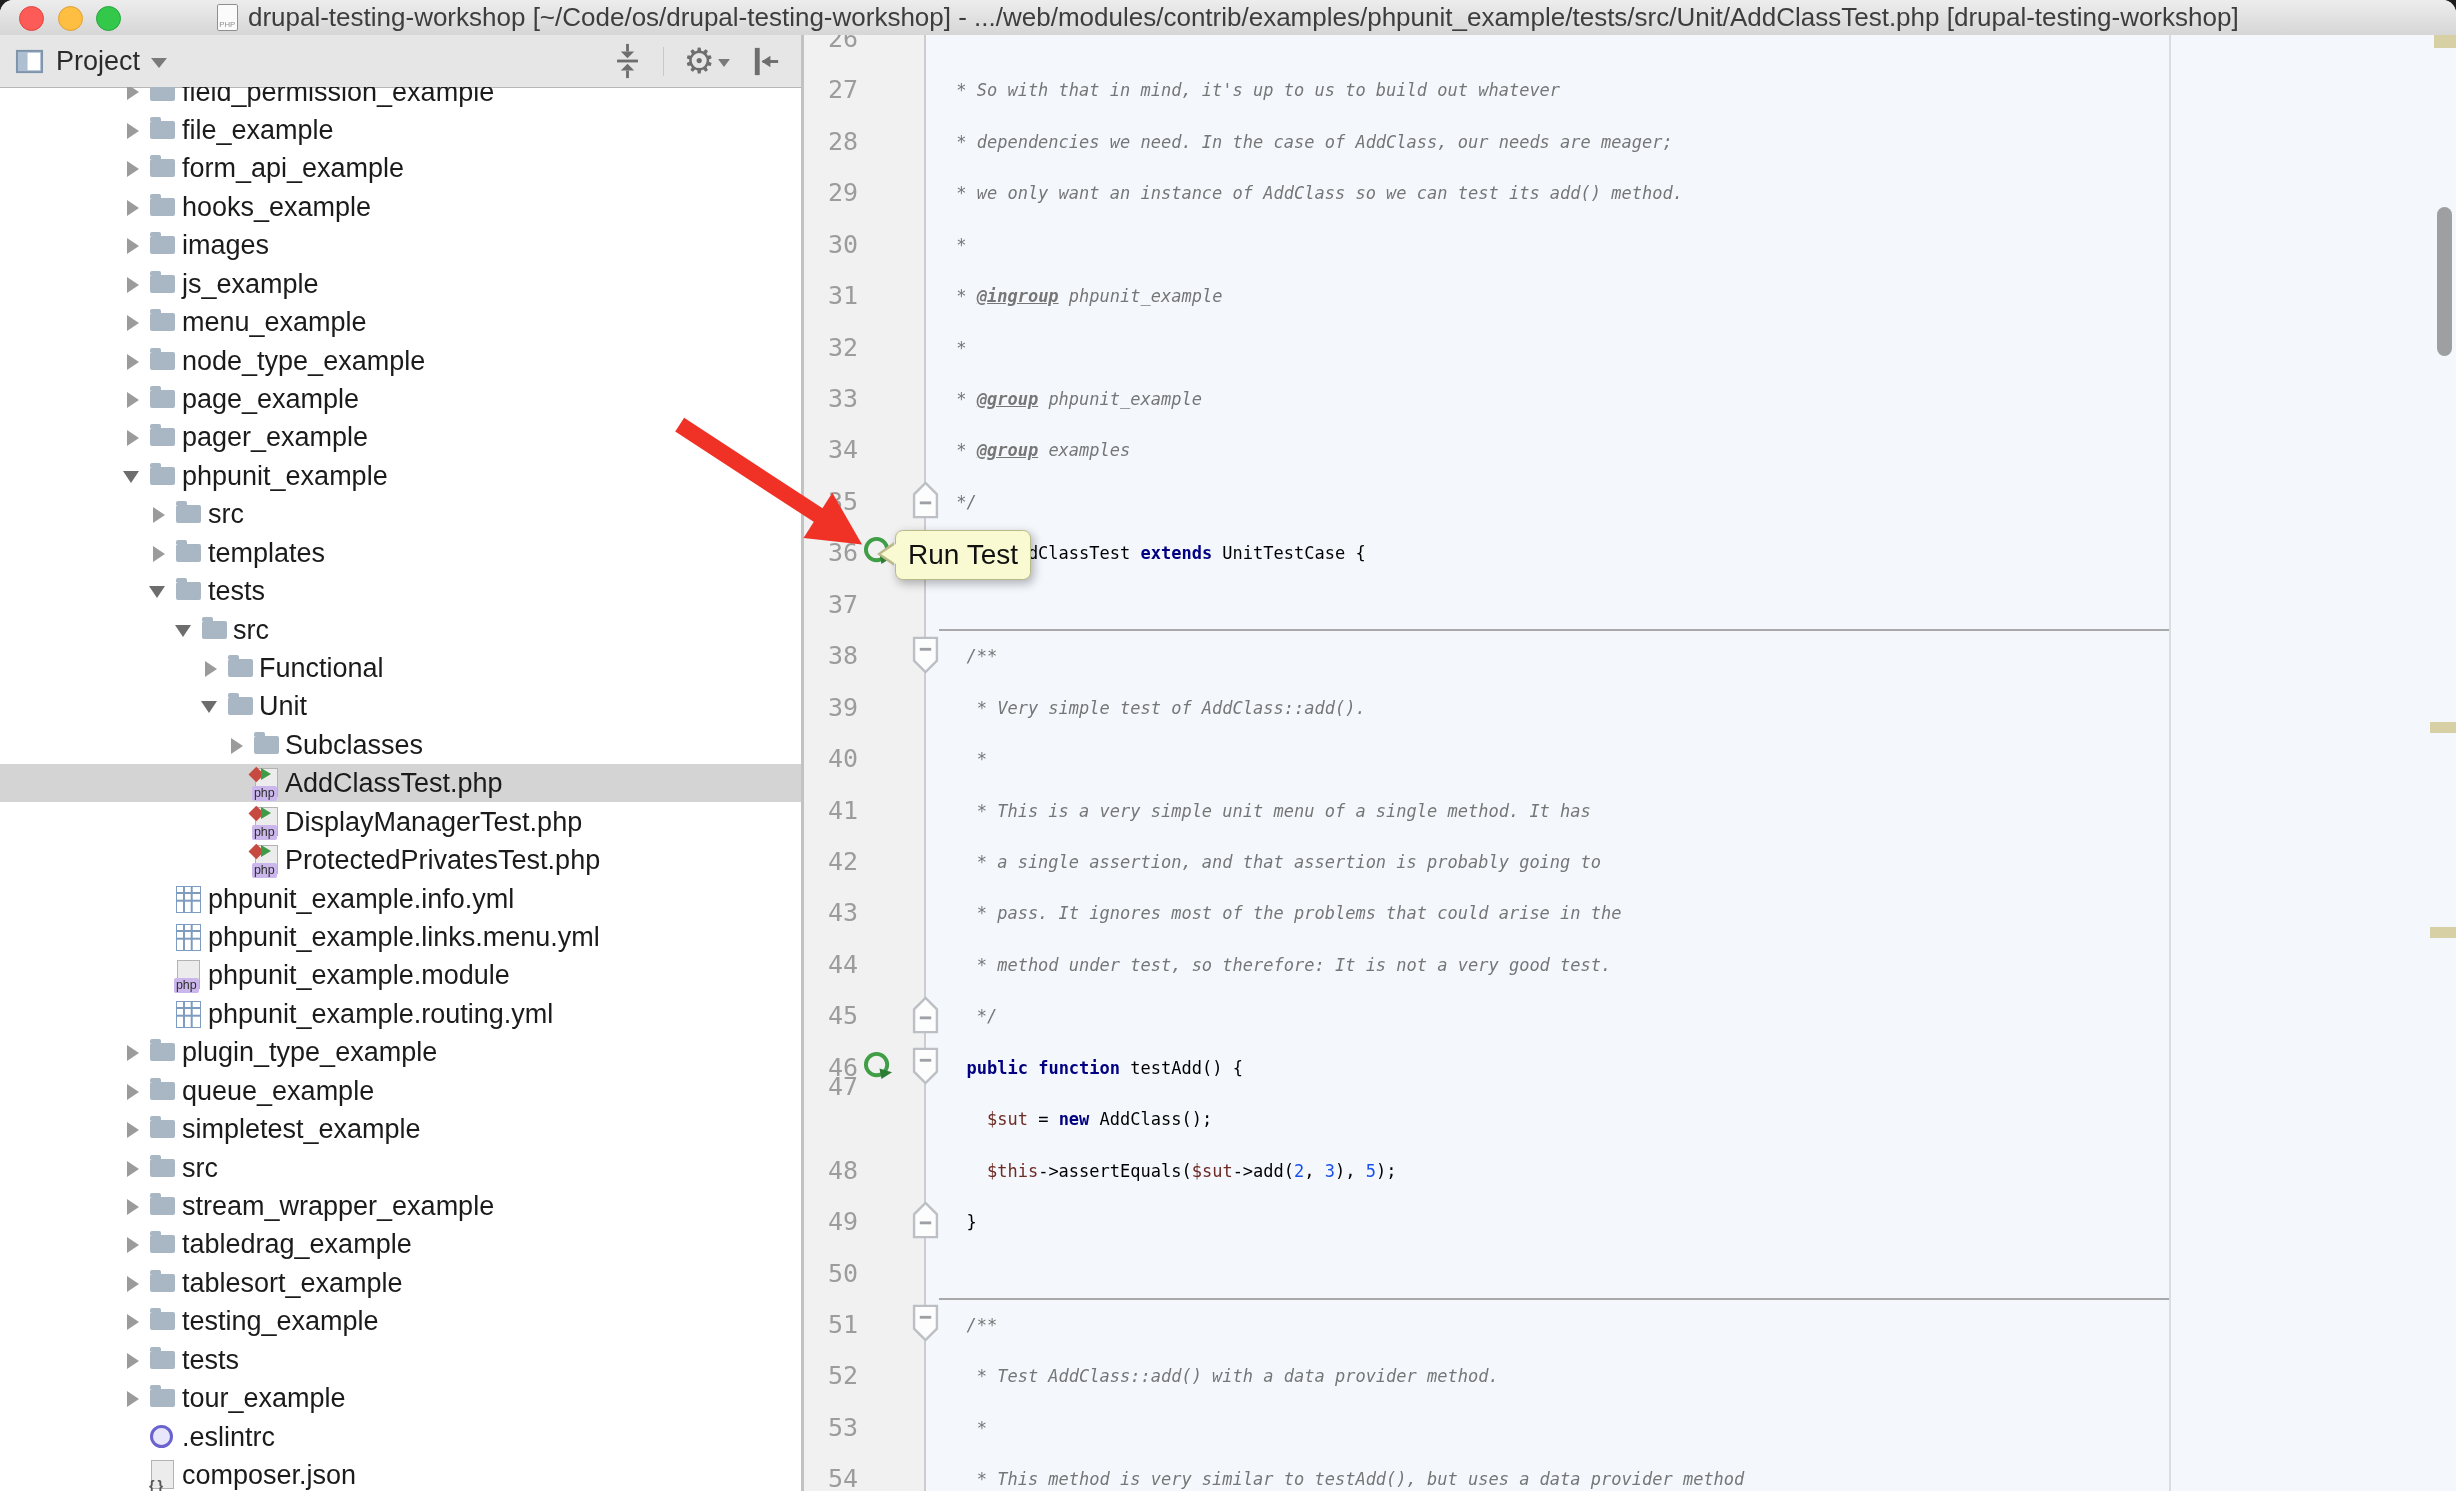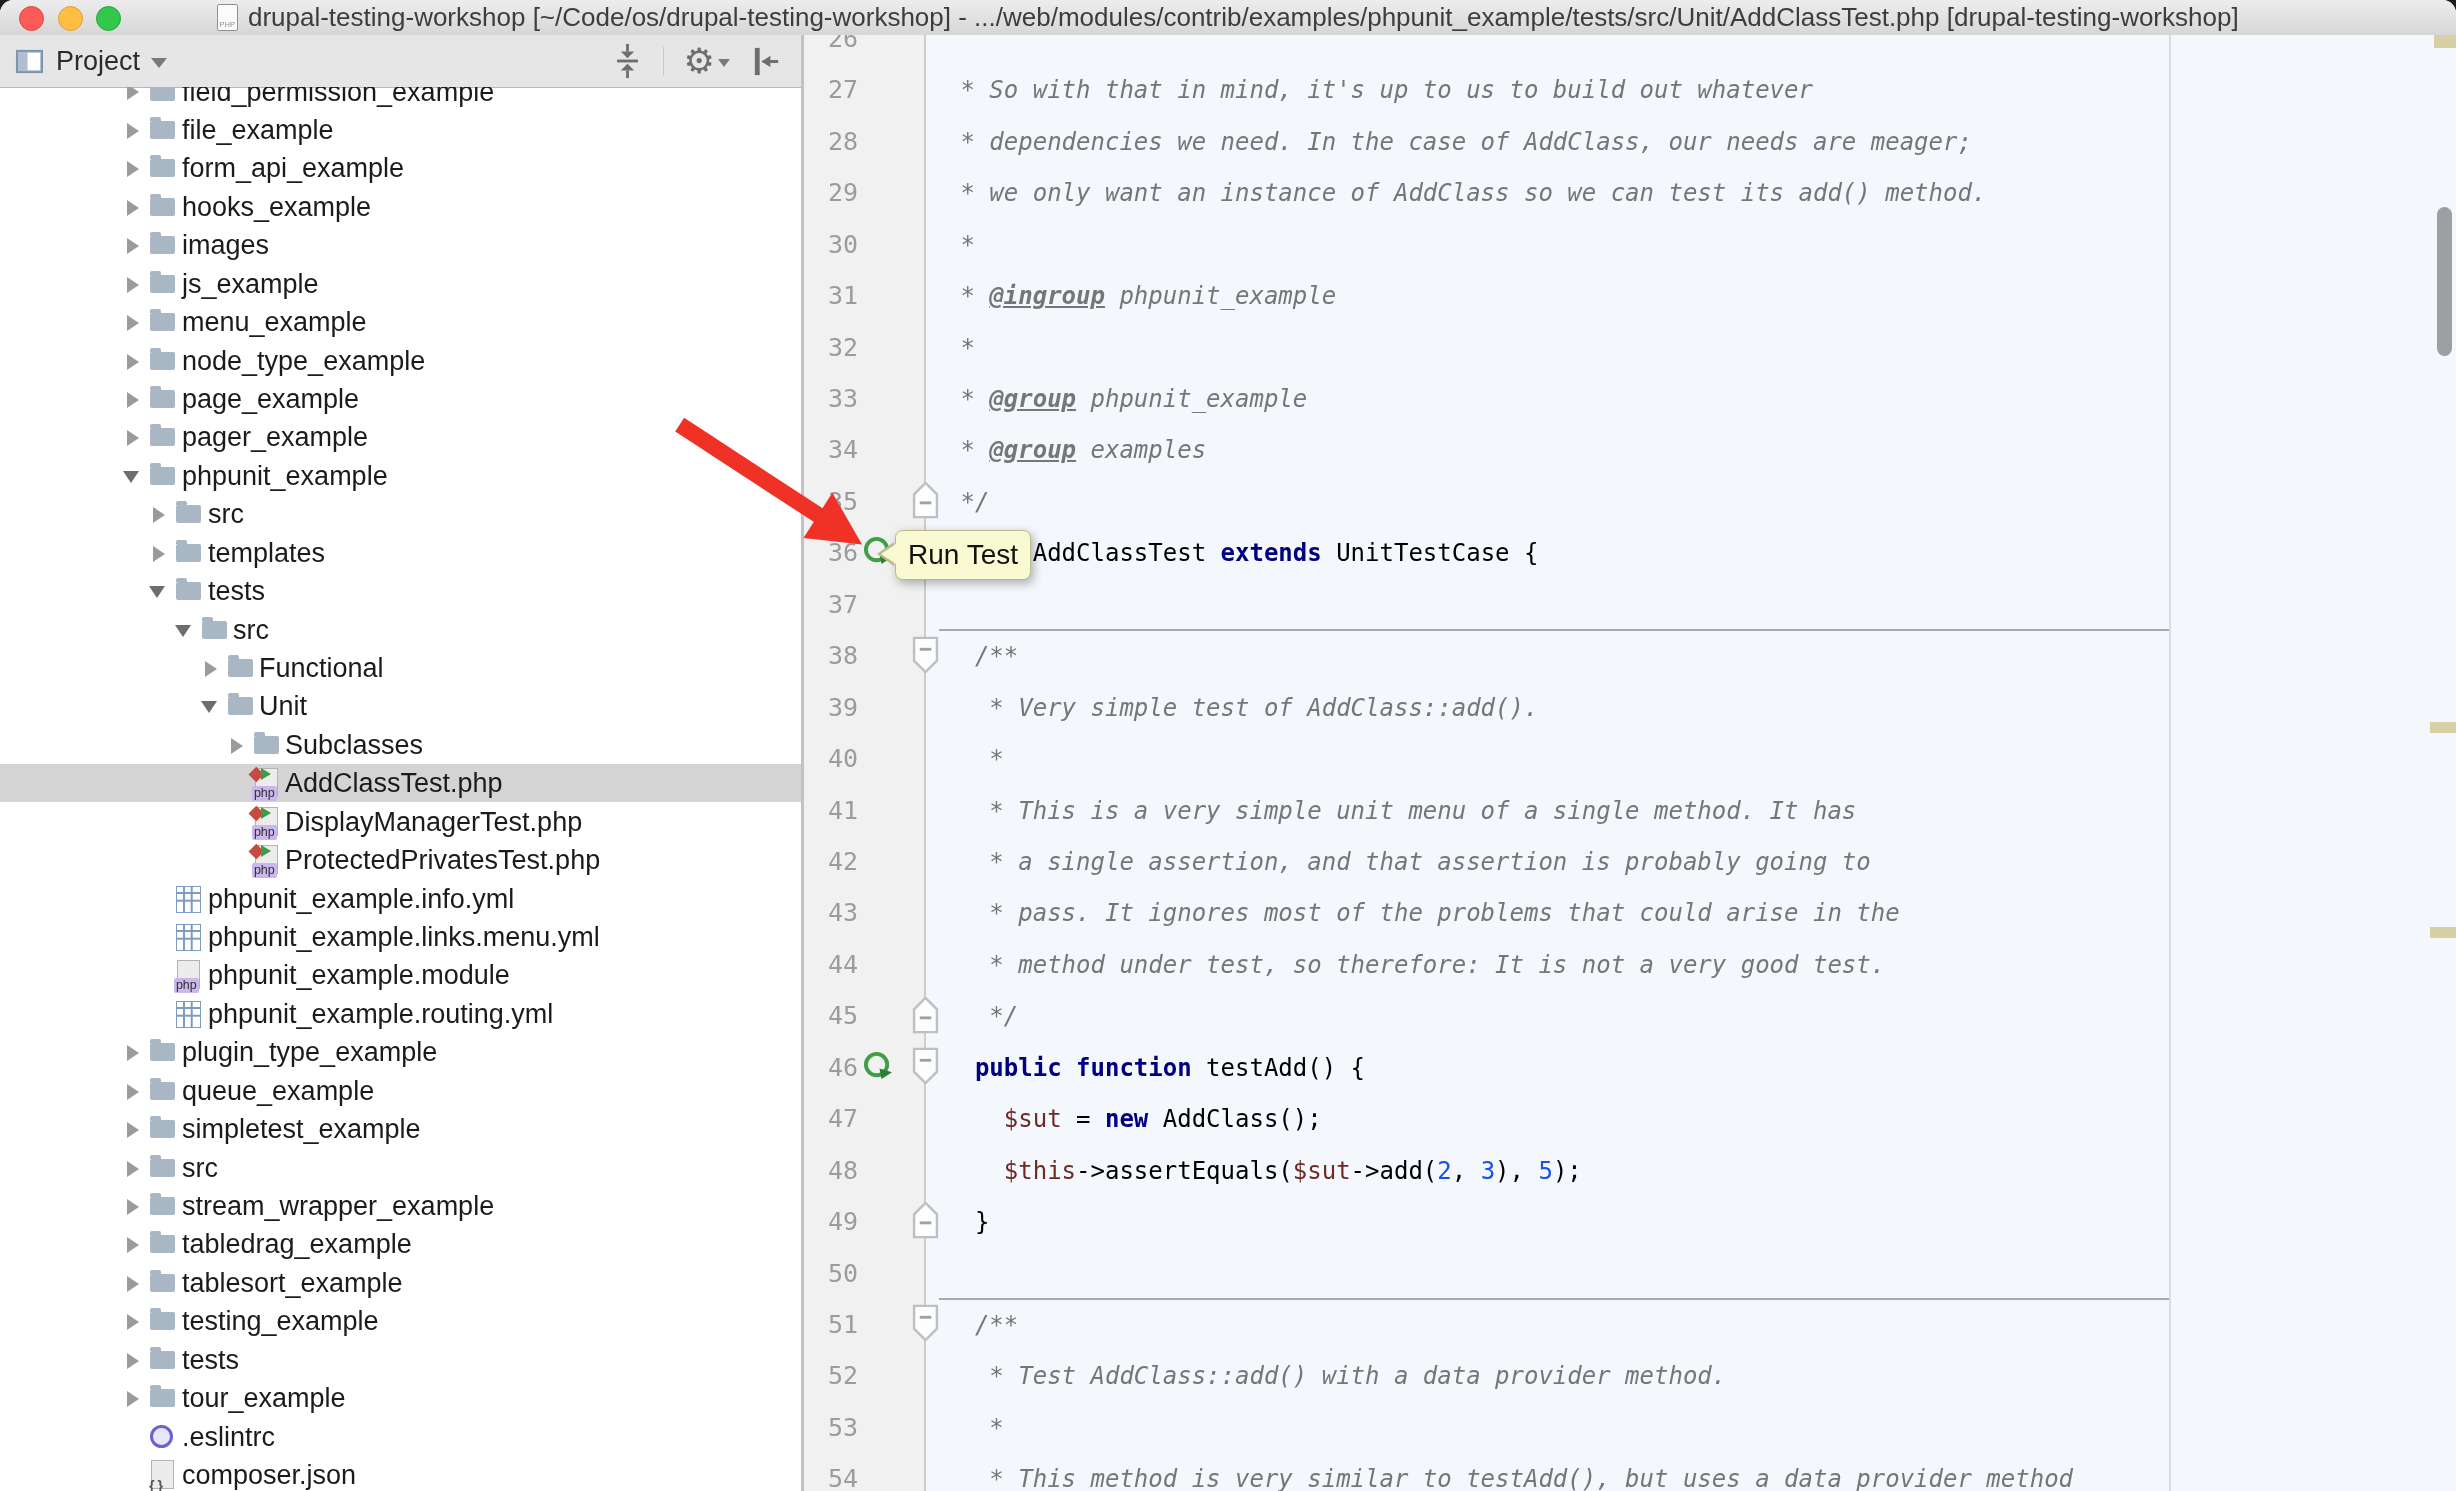--- a/index.html
+++ b/index.html
@@ -46,21 +46,21 @@
   .grid-icon:before{content:"";position:absolute;left:0;top:5.8px;width:100%;height:1.9px;background:#7d9cc0;box-shadow:0 7.7px 0 #7d9cc0;}
   .grid-icon:after{content:"";position:absolute;left:5.8px;top:0;width:1.9px;height:100%;background:#7d9cc0;box-shadow:7.7px 0 0 #7d9cc0;}
   .eslint-icon{position:absolute;left:1.9px;top:2.9px;width:17.3px;height:17.3px;border-radius:50%;border:3.8px solid #6a63cf;background:#e8e6fb;}
   .json-brace{position:absolute;left:1px;bottom:-2.9px;font-size:14.4px;color:#555;font-weight:bold;}
 
   
   .gutter{position:absolute;left:804px;top:35px;width:121px;bottom:0;background:#f1f1f1;overflow:hidden;}
   .gutter-sep{position:absolute;left:924px;top:35px;width:1.9px;bottom:0;background:#cdcdcd;}
   .editor{position:absolute;left:926px;top:35px;right:0;bottom:0;background:#f4f8fd;overflow:hidden;}
   .lnum{position:absolute;right:67px;height:52px;line-height:52px;font-family:"DejaVu Sans Mono",monospace;font-size:25px;color:#9c9c9c;}
-  .code-line{position:absolute;left:20px;height:52px;line-height:52px;font-family:"DejaVu Sans Mono",monospace;font-size:24px;white-space:pre;color:#000;}
+  .code-line{position:absolute;left:20px;height:52px;line-height:52px;font-family:"DejaVu Sans Mono",monospace;font-size:17px;white-space:pre;color:#000;}
   .tk-cm{color:#767676;font-style:italic;}
   .tk-tag{color:#767676;font-style:italic;font-weight:bold;text-decoration:underline;}
   .tk-kw{color:#000080;font-weight:bold;}
   .tk-var{color:#6e2a24;}
   .tk-num{color:#1750eb;}
   .msep{position:absolute;left:13.4px;width:1230px;height:1.9px;background:#a9a9a9;}
   .margin-guide{position:absolute;left:1243px;top:0;bottom:0;width:1.9px;background:#d9dde1;}
   .scroll-thumb{position:absolute;left:2437px;top:207px;width:15.4px;height:149px;border-radius:7.7px;background:rgba(130,130,130,.75);}
   .stripe-mark{position:absolute;background:#d7d0a4;}
 
@@ -385,21 +385,21 @@
       <div class="lnum" style="top: 544px;">37</div>
       <div class="lnum" style="top: 595px;">38</div>
       <div class="lnum" style="top: 647px;">39</div>
       <div class="lnum" style="top: 698px;">40</div>
       <div class="lnum" style="top: 750px;">41</div>
       <div class="lnum" style="top: 801px;">42</div>
       <div class="lnum" style="top: 852px;">43</div>
       <div class="lnum" style="top: 904px;">44</div>
       <div class="lnum" style="top: 955px;">45</div>
       <div class="lnum" style="top: 1007px;">46</div>
-      <div class="lnum" style="top: 1058px;">47</div>
+      <div class="lnum" style="top: 1026px;">47</div>
       <div class="lnum" style="top: 1110px;">48</div>
       <div class="lnum" style="top: 1161px;">49</div>
       <div class="lnum" style="top: 1213px;">50</div>
       <div class="lnum" style="top: 1264px;">51</div>
       <div class="lnum" style="top: 1315px;">52</div>
       <div class="lnum" style="top: 1367px;">53</div>
       <div class="lnum" style="top: 1418px;">54</div>
     </div>
   <div class="gutter-sep"></div>
 

